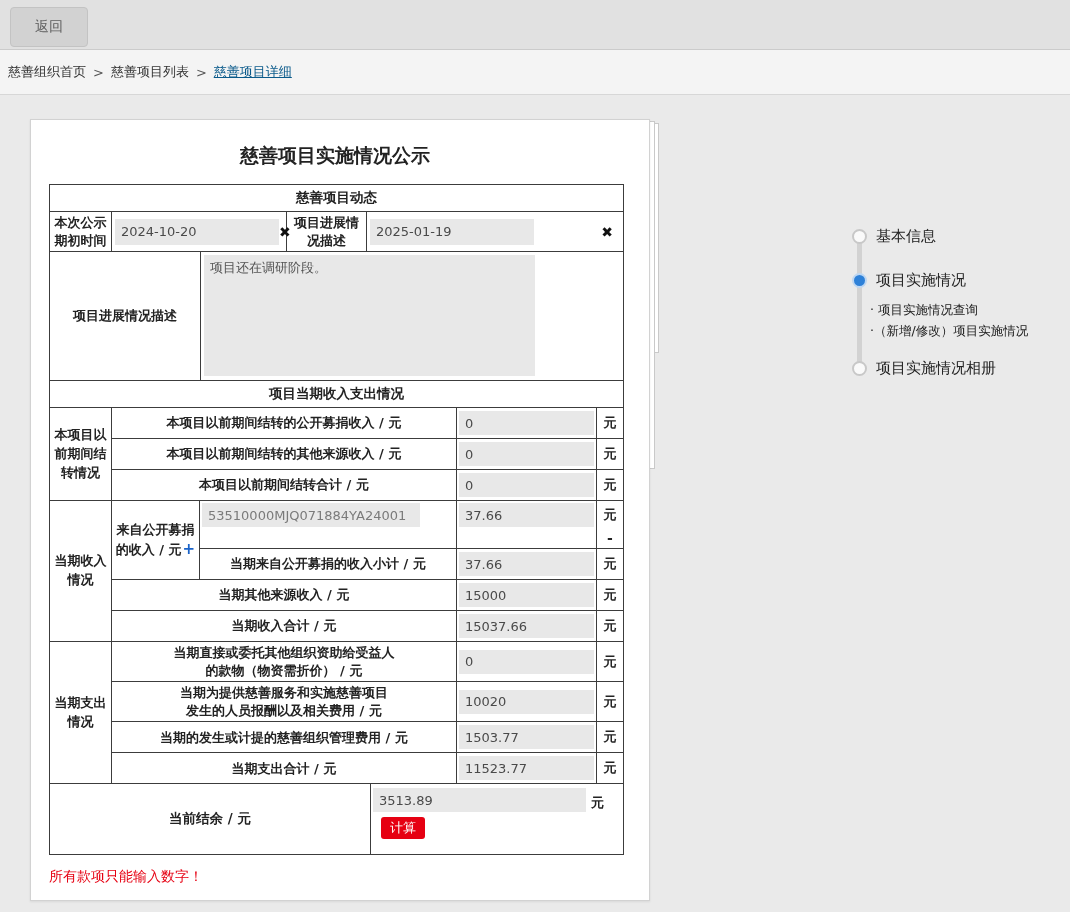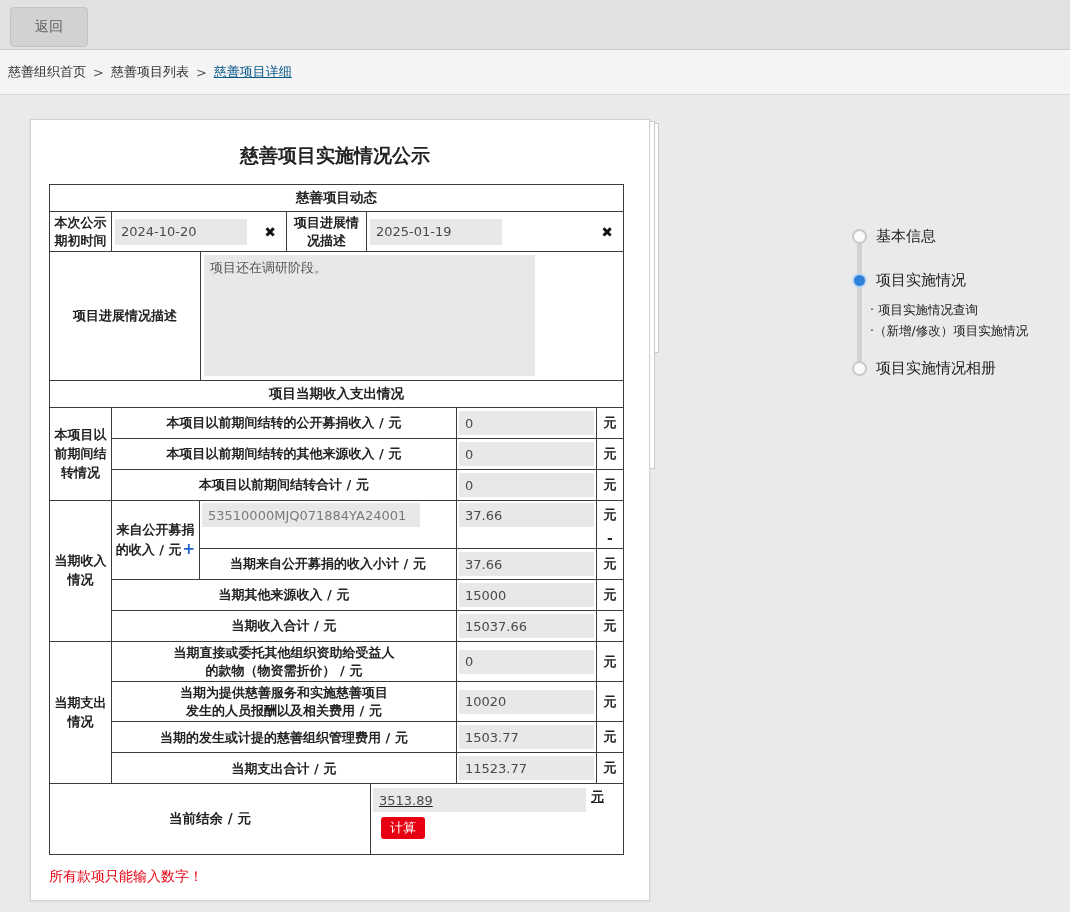--- a/index.html
+++ b/index.html
@@ -40,21 +40,21 @@
   td.val { padding:2px; }
   .gin { background:#e8e8e8; border:0; height:24px; font-family:inherit; font-size:13px; color:#4a4a4a;
          padding:0 6px; display:block; }
   td.val .gin { width:100%; }
   .code-in { width:218px !important; color:#7a7a7a; }
 
   
   tr.r40 { height:40px; }
   td.datecell { padding:0; }
   .dateflex { display:flex; align-items:center; justify-content:space-between; padding:0 10px 0 3px; }
-  .date-in { width:132px; height:26px; }
+  .date-in { width:164px; height:26px; }
   .clear-x { font-weight:bold; font-size:14px; color:#111; cursor:pointer; line-height:1; text-decoration:none; }
 
   
   tr.r129 { height:129px; }
   td.desccell { vertical-align:top; padding:3px; }
   .desc-ta { width:331px; height:121px; background:#e8e8e8; border:0; resize:none; display:block;
              font-family:inherit; font-size:13px; line-height:1.5; color:#555; padding:3px 6px; }
 
   
   .tbl.t5 tr { height:31px; }
@@ -64,21 +64,21 @@
   td.sublbl { font-weight:bold; text-align:center; padding:2px; line-height:1.4; }
   .plus { color:#1a63c9; font-weight:bold; font-size:15px; cursor:pointer; text-decoration:none; margin-left:1px; }
   td.unitflex { vertical-align:top; }
   .unitstack { display:flex; flex-direction:column; align-items:center; padding-top:5px; font-weight:bold; }
   .minus { margin-top:7px; font-weight:bold; color:#222; cursor:pointer; font-size:14px; line-height:1; text-decoration:none; }
 
   
   tr.r56 { height:56px; }
   td.bal-lbl { font-weight:bold; text-align:center; font-size:13.5px; }
   td.bal-cell { vertical-align:top; padding:4px 2px 4px 2px; }
-  .balrow { display:flex; align-items:flex-start;text-decoration:underline; }
+  .balrow { display:flex; align-items:flex-end; }
   .bal-in { width:213px; }
   .bal-unit { font-weight:bold; margin-left:5px; font-size:13px; }
   .calc-btn { margin:5px 0 11px 8px; background:var(--accent-red,#e60012); color:#fff; border:0; border-radius:3px;
               font-size:13px; padding:2px 9px; cursor:pointer; font-family:inherit; display:inline-block; }
 
   .note { margin-top:13px; color:var(--accent-red,#e60012); font-size:14px; }
 
   
   .steps { position:absolute; left:852px; top:132px; width:218px; }
   .track { position:absolute; left:5px; top:10px; width:5px; height:132px; background:#d2d2d2; border-radius:2px; }

